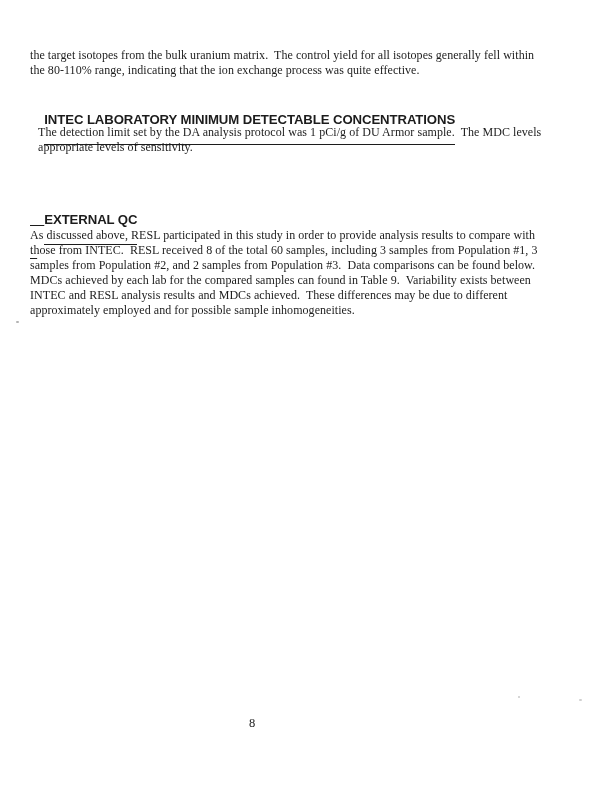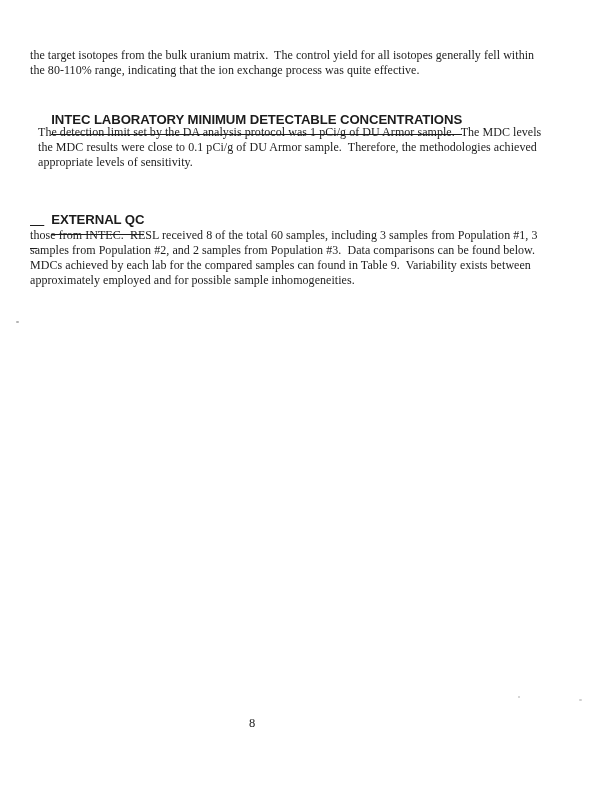--- a/index.html
+++ b/index.html
@@ -33,22 +33,21 @@
     left: 30px;
     font-family: "Liberation Sans", sans-serif;
     font-weight: bold;
     font-size: 13.2px;
     letter-spacing: -0.1px;
     white-space: pre;
   }
   .heading > span {
     display: inline-block;
     border-bottom: 1.6px solid #1c1c1c;
-    padding-bottom: 7px;
-    margin-left: 7px;
+    padding-bottom: 17px;
   }
   .page-number {
     position: absolute;
     left: 249px;
     top: 716px;
     font-size: 12.5px;
     line-height: 14px;
   }
   .speck {
     position: absolute;
@@ -67,32 +66,33 @@
     <div class="line">the target isotopes from the bulk uranium matrix.  The control yield for all isotopes generally fell within</div>
     <div class="line">the 80-110% range, indicating that the ion exchange process was quite effective.</div>
   </div>
 
   <div class="heading" style="top: 97px;">
     <span>INTEC LABORATORY MINIMUM DETECTABLE CONCENTRATIONS</span>
   </div>
 
   <div class="para" style="top: 125px; margin-left: 8px;">
     <div class="line">The detection limit set by the DA analysis protocol was 1 pCi/g of DU Armor sample.  The MDC levels</div>
-    <div class="line">the MDC results were close to 0.1 pCi/g of DU Armor sample.  Therefore, the methodologies achieved</div>
     <div class="line">appropriate levels of sensitivity.</div>
   </div>
 
   <div class="heading" style="top: 197px; text-decoration: underline;">
     <span>EXTERNAL QC</span>
   </div>
 
   <div class="para" style="top: 228px;">
+    <div class="line">As discussed above, RESL participated in this study in order to provide analysis results to compare with</div>
     <div class="line">those from INTEC.  RESL received 8 of the total 60 samples, including 3 samples from Population #1, 3</div>
     <div class="line">samples from Population #2, and 2 samples from Population #3.  Data comparisons can be found below.</div>
     <div class="line">MDCs achieved by each lab for the compared samples can found in Table 9.  Variability exists between</div>
+    <div class="line">INTEC and RESL analysis results and MDCs achieved.  These differences may be due to different</div>
     <div class="line">approximately employed and for possible sample inhomogeneities.</div>
   </div>
 
   <div class="page-number">8</div>
 
   <div class="speck speck-1"></div>
   <div class="speck speck-2"></div>
   <div class="speck speck-3"></div>
 
 </div>

